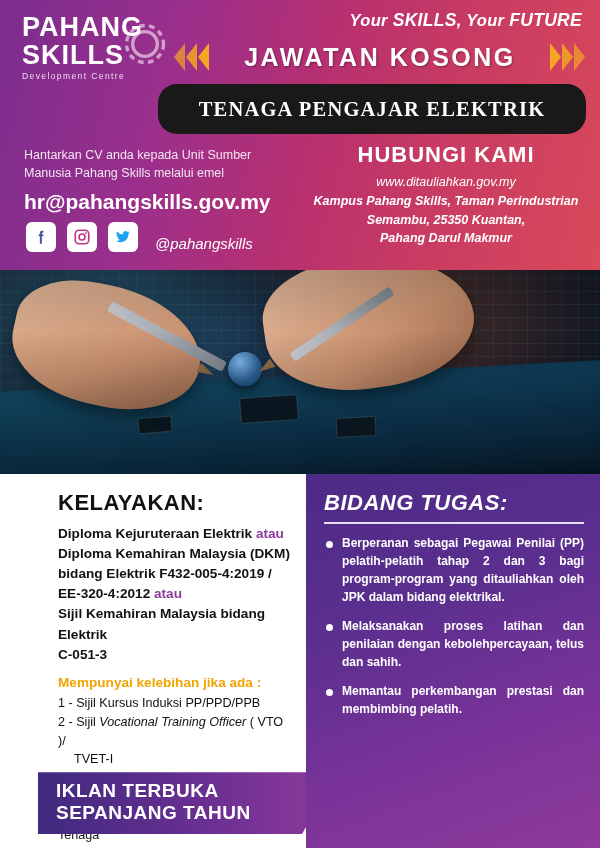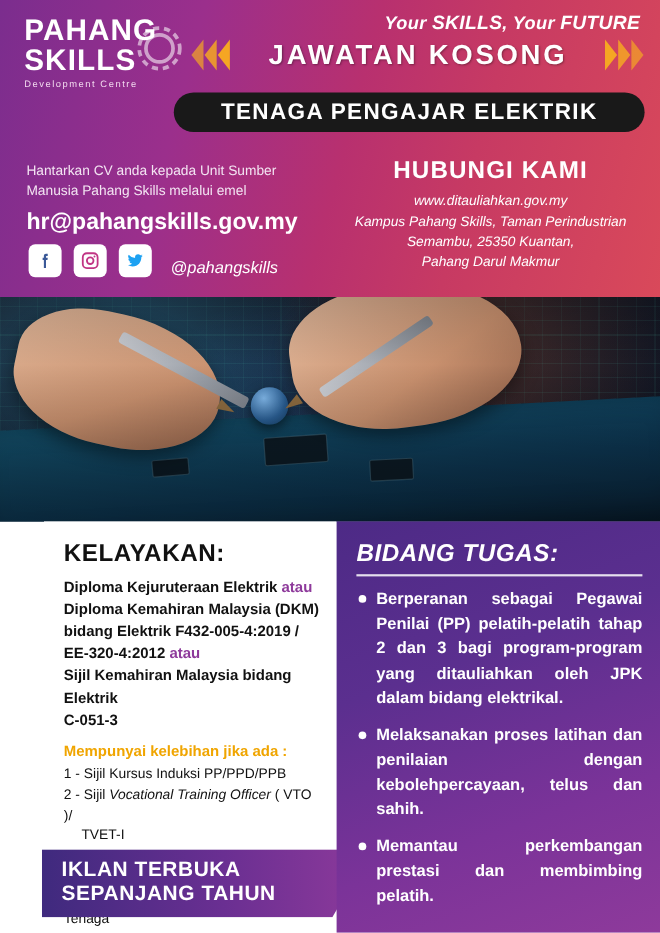--- a/index.html
+++ b/index.html
@@ -65,21 +65,21 @@
     color: #ffffff;
     letter-spacing: .3px;
   }
   .tagline .big { font-size: 17.5px; }
 
   .jawatan-row {
     position: absolute;
     left: 174px; top: 36px;
     width: 412px; height: 42px;
     display: flex;
-    align-items: flex-start;
+    align-items: center;
   }
   .chev-left, .chev-right {
     display: flex;
     align-items: center;
   }
   .chev {
     width: 0; height: 0;
     border-top: 14px solid transparent;
     border-bottom: 14px solid transparent;
     margin-right: 1px;
@@ -94,26 +94,27 @@
     font-size: 25px;
     font-weight: bold;
     color: #ffffff;
     letter-spacing: 2.5px;
     text-shadow: 1px 1px 2px rgba(0,0,0,.35);
   }
 
   .tenaga-bar {
     position: absolute;
     left: 158px; top: 84px;
-    width: 428px; height: 36px;
+    width: 428px; height: 50px;
     background: #191919;
     border-radius: 19px;
     display: flex;
     align-items: center;
     justify-content: center;
+    font-family: Liberation Serif, serif;
   }
   .tenaga-text {
     font-size: 20.5px;
     font-weight: bold;
     color: #ffffff;
     letter-spacing: 1.2px;
   }
 
   .cv-block {
     position: absolute;
@@ -170,21 +171,21 @@
     letter-spacing: 1px;
     color: #ffffff;
     margin-bottom: 5px;
   }
   .contact-line {
     font-size: 12.5px;
     line-height: 1.5;
     font-style: italic;
     color: #ffffff;
   }
-  .contact-line.b { font-weight: normal; }
+  .contact-line.b { font-weight: bold; }
 
   
   .photo {
     position: relative;
     height: 204px;
     overflow: hidden;
     background: #0b0d14;
   }
   .photo-bg {
     position: absolute; inset: 0;
@@ -339,21 +340,21 @@
     margin-bottom: 11px;
   }
   .bullet {
     width: 7px; height: 7px;
     background: #ffffff;
     border-radius: 50%;
     margin: 7px 9px 0 2px;
     flex: none;
   }
   .task-text {
-    font-size: 15px;
+    font-size: 12px;
     line-height: 1.5;
     text-align: justify;
     color: #ffffff;
     font-weight: bold;
   }
 </style>
 </head>
 <body>
 
 <div class="poster">

